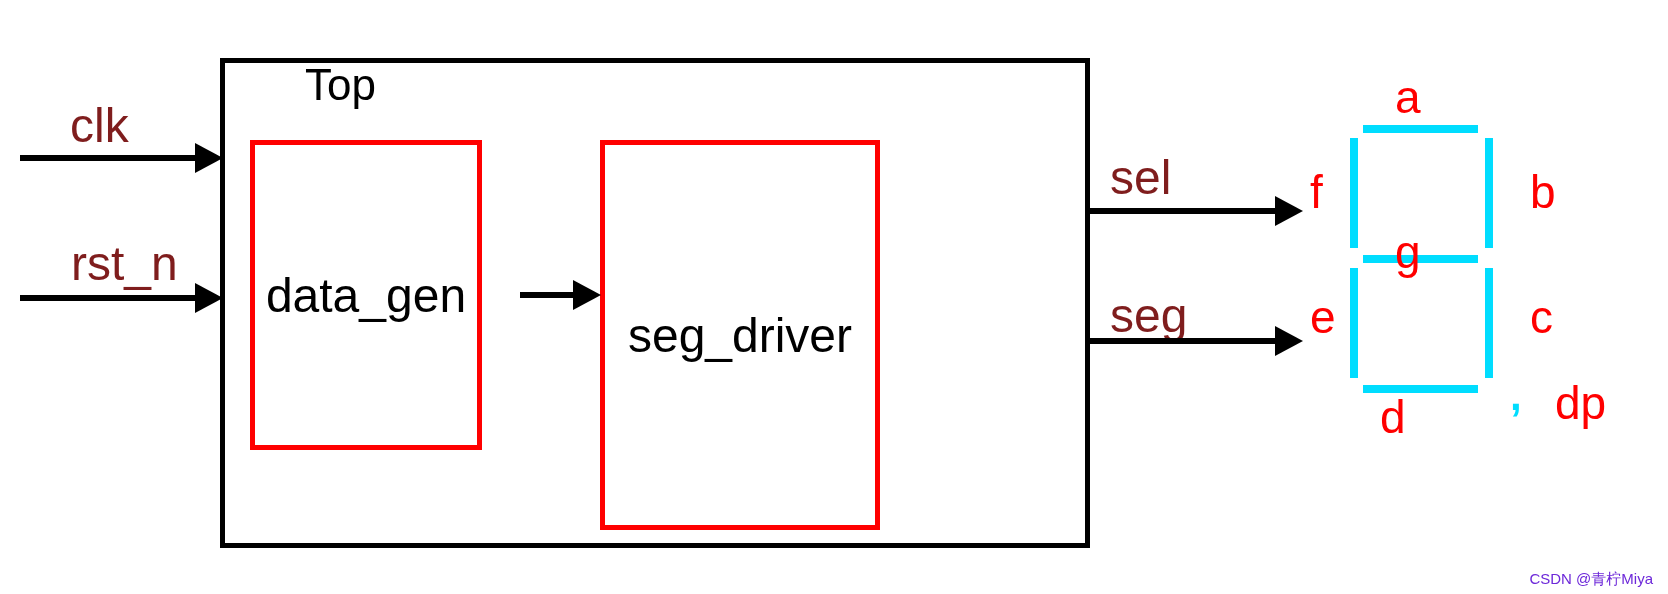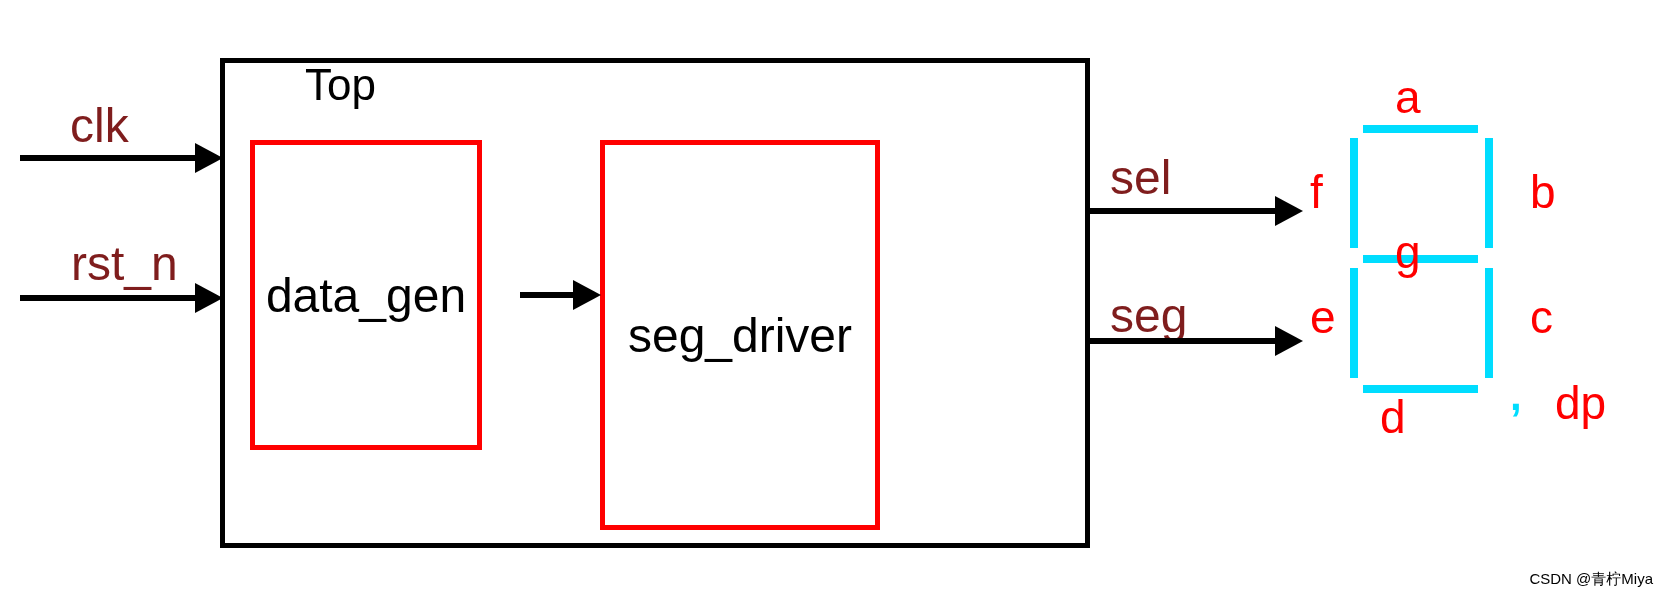--- a/index.html
+++ b/index.html
@@ -184,21 +184,21 @@
     .label-d { left: 1380px; top: 390px; }
     .label-e { left: 1310px; top: 290px; }
     .label-f { left: 1310px; top: 165px; }
     .label-g { left: 1395px; top: 225px; }
     .label-dp { left: 1555px; top: 376px; }
     .watermark {
       position: absolute;
       right: 15px;
       bottom: 5px;
       font-size: 15px;
-      color: #000000;
+      color: #6d28d9;
     }
   </style>
 </head>
 <body>
 
 <div class="top-container"></div>
 <div class="top-label">Top</div>
 
 <div class="inner-block data-gen-block">
   <span class="block-label">data_gen</span>

